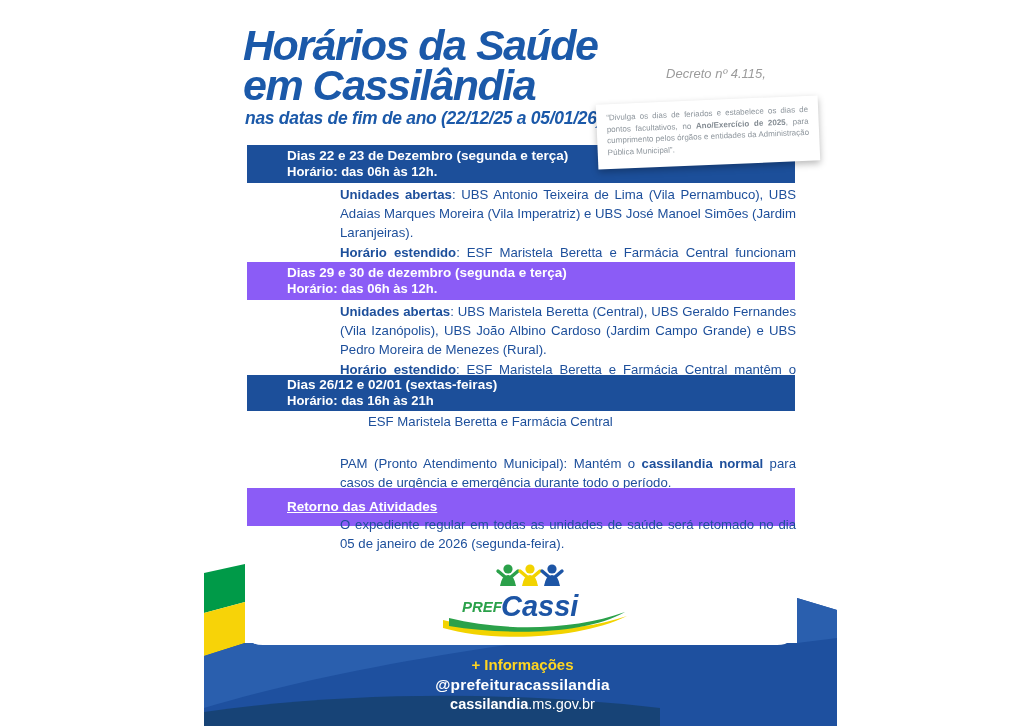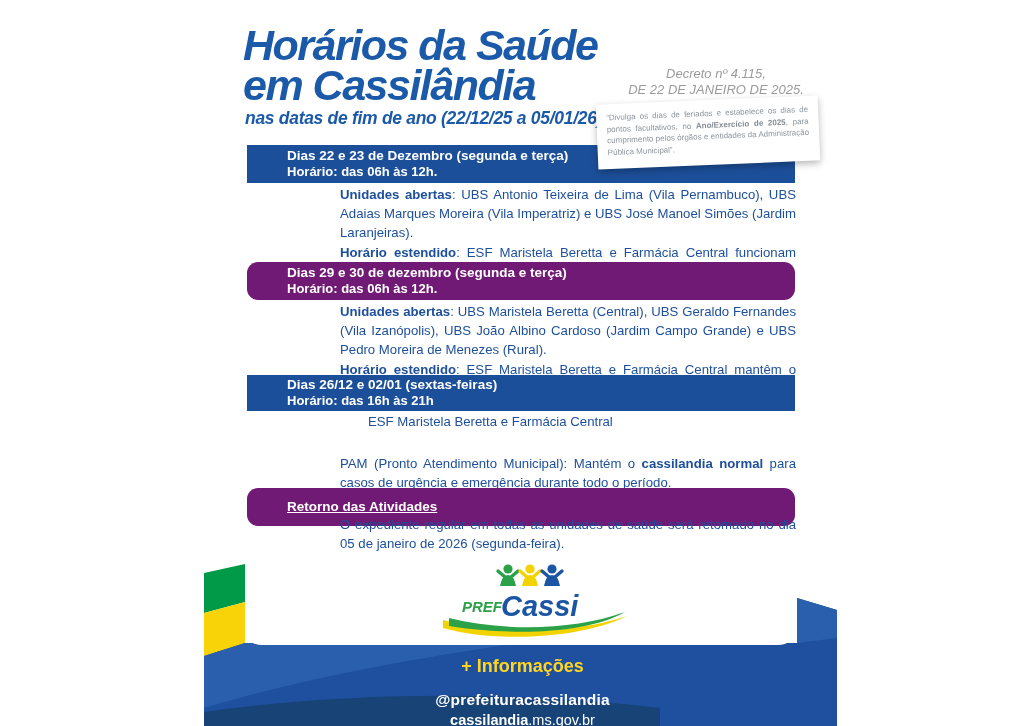--- a/index.html
+++ b/index.html
@@ -34,39 +34,39 @@
   .note-paper b{color:#848c93;}
 
   
   .bar{
     position:absolute;left:247px;width:548px;z-index:2;box-sizing:border-box;
     color:#fff;padding:4px 10px 4px 40px;display:flex;flex-direction:column;justify-content:center;
   }
   .bar-title{font-weight:bold;font-size:13.5px;line-height:1.22;}
   .bar-sub{font-weight:bold;font-size:13px;line-height:1.2;}
   .bar.blue{background:#1c4f9a;}
-  .bar.green{background:#701a75;border-radius:11px;}
+  .bar.green{background:#8b5cf6;}
   .bar.red{background:#c4122f;}
 
   .body-p{
     position:absolute;left:340px;width:456px;z-index:2;margin:0;
     color:#1d4f9b;font-size:13.2px;line-height:1.43;text-align:justify;
   }
   .body-p.single{text-align:left;}
   .body-p b{font-weight:bold;}
 
   
   .logo{position:absolute;left:415px;top:562px;width:230px;height:78px;z-index:3;}
 
   
   .footer-text{
     position:absolute;left:208px;top:655px;width:629px;z-index:4;text-align:center;
     color:#fff;line-height:1.3;
   }
-  .footer-info{color:#ffd520;font-weight:bold;font-size:18px;margin-bottom:12px;}
+  .footer-info{color:#ffd520;font-weight:bold;font-size:15px;margin-bottom:0;}
   .footer-insta{font-weight:bold;font-size:15.5px;letter-spacing:0.2px;}
   .footer-site{font-size:14.5px;}
   .footer-site b{font-weight:bold;}
 </style>
 </head>
 <body>
 
 <div class="canvas">
 
   <svg class="deco" width="1024" height="726" viewBox="0 0 1024 726" aria-hidden="true">
@@ -86,21 +86,20 @@
   </svg>
 
   <div class="title">
     <div>Horários da Saúde</div>
     <div>em Cassilândia</div>
   </div>
   <div class="subtitle">nas datas de fim de ano (22/12/25 a 05/01/26)</div>
 
   <div class="decree">
     <div>Decreto nº 4.115,</div>
-    <div>DE 22 DE JANEIRO DE 2025.</div>
   </div>
 
   <div class="note-paper">
     <p><span>“Divulga os dias de feriados e estabelece os dias de pontos facultativos, no </span><b>Ano/Exercício de 2025</b><span>, para cumprimento pelos órgãos e entidades da Administração Pública Municipal”.</span></p>
   </div>
 
   <div class="bar blue" style="top:145px;height:38px;">
     <div class="bar-title">Dias 22 e 23 de Dezembro (segunda e terça)</div>
     <div class="bar-sub">Horário: das 06h às 12h.</div>
   </div>

